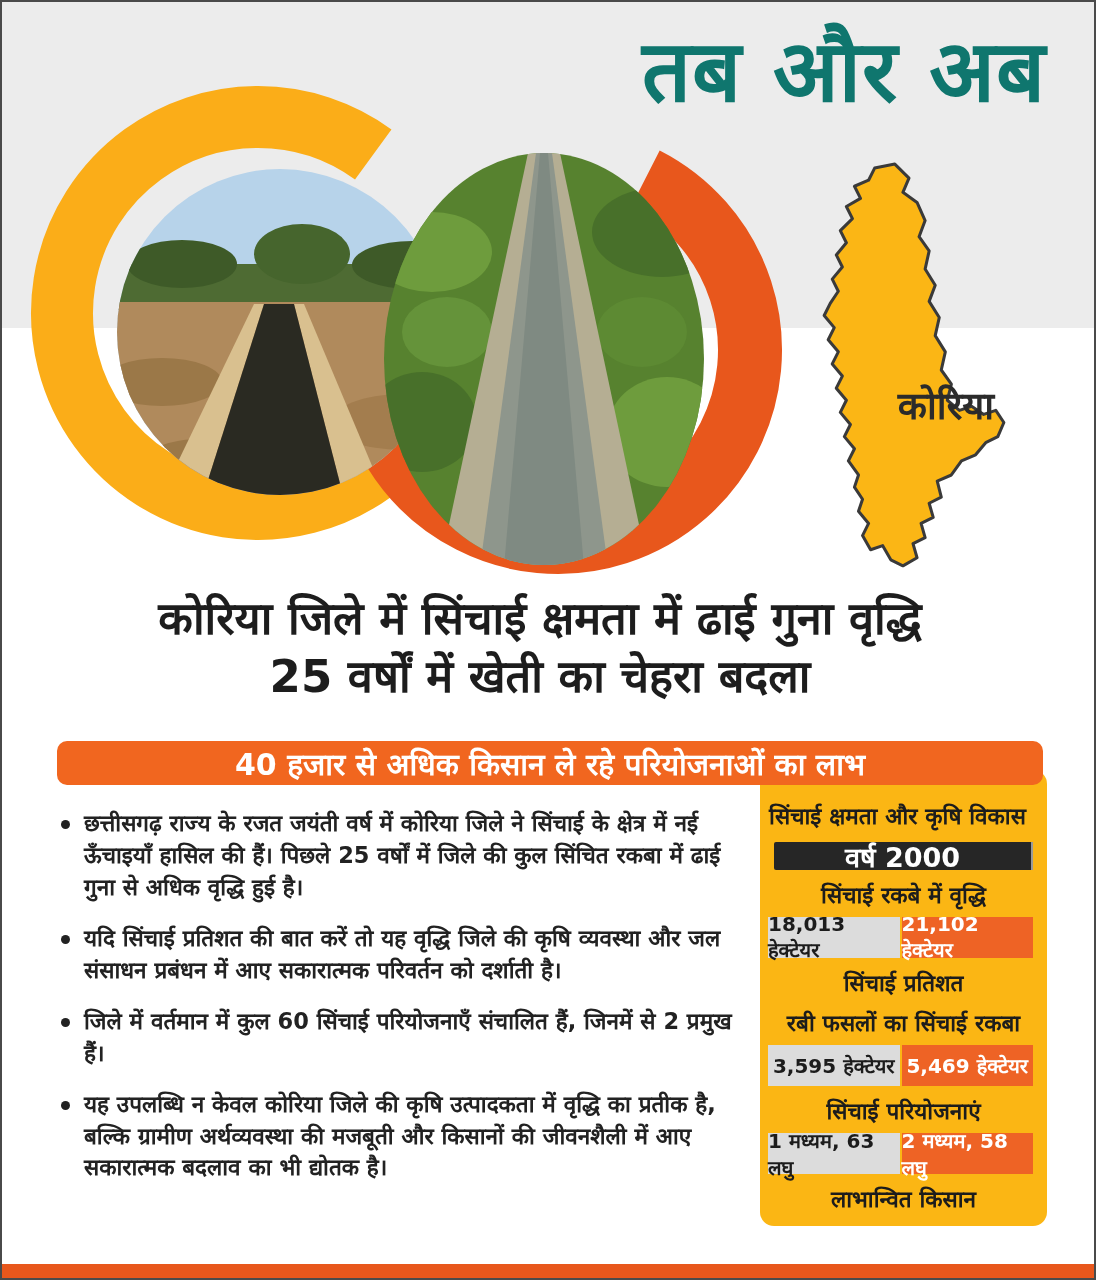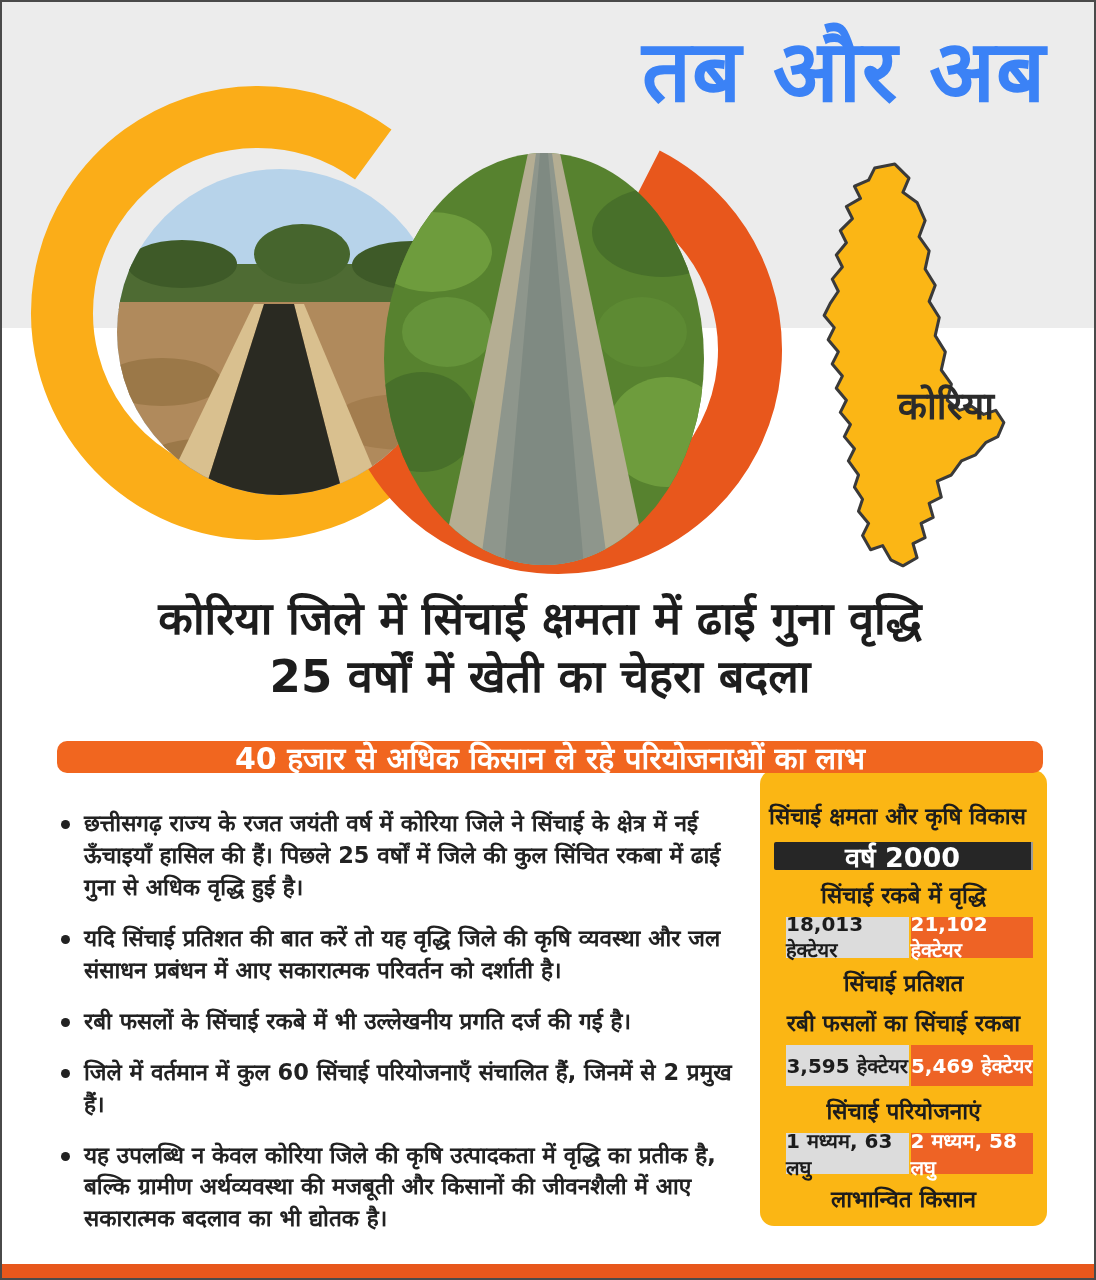--- a/index.html
+++ b/index.html
@@ -6,56 +6,56 @@
   .poster {
     position:relative; width:1092px; height:1276px; margin:0 auto;
     background:#ffffff; border:2px solid #4a4a4a; overflow:hidden;
   }
   .gray-band { position:absolute; left:0; top:0; width:100%; height:326px; background:#ECECEC; }
 
   .hero-svg { position:absolute; left:0; top:0; }
 
   .main-title {
     position:absolute; top:22px; right:48px; width:500px; text-align:right;
-    font-size:86px; font-weight:800; color:#3b82f6; line-height:1.1; letter-spacing:1px;
+    font-size:86px; font-weight:800; color:#0f766e; line-height:1.1; letter-spacing:1px;
   }
 
   .map-wrap { position:absolute; left:812px; top:156px; width:196px; height:424px; }
   .map-label {
     position:absolute; left:68px; top:220px; width:128px; text-align:center;
     font-size:38px; font-weight:800; color:#2b2b2b;
   }
 
   .headline {
     position:absolute; top:588px; left:20px; right:36px; text-align:center;
     color:#1d1d1d; font-weight:800; line-height:1.28; font-size:45px;
   }
 
   .banner {
-    position:absolute; top:739px; left:55px; width:986px; height:32px;
+    position:absolute; top:739px; left:55px; width:986px; height:44px;
     background:#F1661F; border-radius:10px; color:#ffffff; font-weight:800;
     font-size:30px; display:flex; align-items:center; justify-content:center; z-index:5;
   }
 
   .bullets { position:absolute; top:806px; left:57px; width:692px; }
   .bullet-item { display:flex; margin-bottom:19px; color:#222222; font-size:22.5px; font-weight:600; line-height:1.42; }
   .bullet-dot { flex:0 0 9px; width:9px; height:9px; border-radius:50%; background:#222; margin:12px 14px 0 2px; }
 
   .panel {
     position:absolute; top:768px; left:758px; width:287px;
     background:#FBB614; border-radius:14px; padding-bottom:12px; z-index:2;
   }
   .panel-title { margin:30px 20px 0 8px; text-align:center; font-size:22.5px; font-weight:800; color:#1c1c1c; }
   .panel-cols {
     display:flex; margin:11px 14px 0 14px; height:28px; background:#262626; border-radius:2px;
   }
   .panel-col { flex:1; display:flex; align-items:center; justify-content:center; color:#fff; font-size:27px; font-weight:800; }
   .panel-col.first { border-right:2px solid #9a9a9a; }
   .row-label { margin:9px 6px 0 6px; text-align:center; font-size:22.5px; font-weight:800; color:#1c1c1c; }
-  .row-cells { display:flex; gap:2px; margin:7px 14px 0 26px; height:41px;justify-content:center; }
+  .row-cells { display:flex; gap:2px; margin:7px 14px 0 8px; height:41px;justify-content:center; }
   .cell { flex:1; display:flex; align-items:center; justify-content:center; font-size:20px; font-weight:800; }
   .cell.then { background:#DCDCDC; color:#1c1c1c; }
   .cell.now { background:#EE6325; color:#ffffff; }
 
   .bottom-strip { position:absolute; left:0; bottom:0; width:100%; height:14px; background:#E8571C; z-index:6; }
 </style>
 </head>
 <body>
 
 <div class="poster">
@@ -133,24 +133,20 @@
     <div class="bullet-item">
       <span class="bullet-dot"></span>
       <span>छत्तीसगढ़ राज्य के रजत जयंती वर्ष में कोरिया जिले ने सिंचाई के क्षेत्र में नई ऊँचाइयाँ हासिल की हैं। पिछले 25 वर्षों में जिले की कुल सिंचित रकबा में ढाई गुना से अधिक वृद्धि हुई है।</span>
     </div>
     <div class="bullet-item">
       <span class="bullet-dot"></span>
       <span>यदि सिंचाई प्रतिशत की बात करें तो यह वृद्धि जिले की कृषि व्यवस्था और जल संसाधन प्रबंधन में आए सकारात्मक परिवर्तन को दर्शाती है।</span>
     </div>
     <div class="bullet-item">
       <span class="bullet-dot"></span>
-      <span>रबी फसलों के सिंचाई रकबे में भी उल्लेखनीय प्रगति दर्ज की गई है।</span>
-    </div>
-    <div class="bullet-item">
-      <span class="bullet-dot"></span>
       <span>जिले में वर्तमान में कुल 60 सिंचाई परियोजनाएँ संचालित हैं, जिनमें से 2 प्रमुख हैं।</span>
     </div>
     <div class="bullet-item">
       <span class="bullet-dot"></span>
       <span>यह उपलब्धि न केवल कोरिया जिले की कृषि उत्पादकता में वृद्धि का प्रतीक है, बल्कि ग्रामीण अर्थव्यवस्था की मजबूती और किसानों की जीवनशैली में आए सकारात्मक बदलाव का भी द्योतक है।</span>
     </div>
   </div>
 
   <div class="panel">
     <div class="panel-title">सिंचाई क्षमता और कृषि विकास</div>

